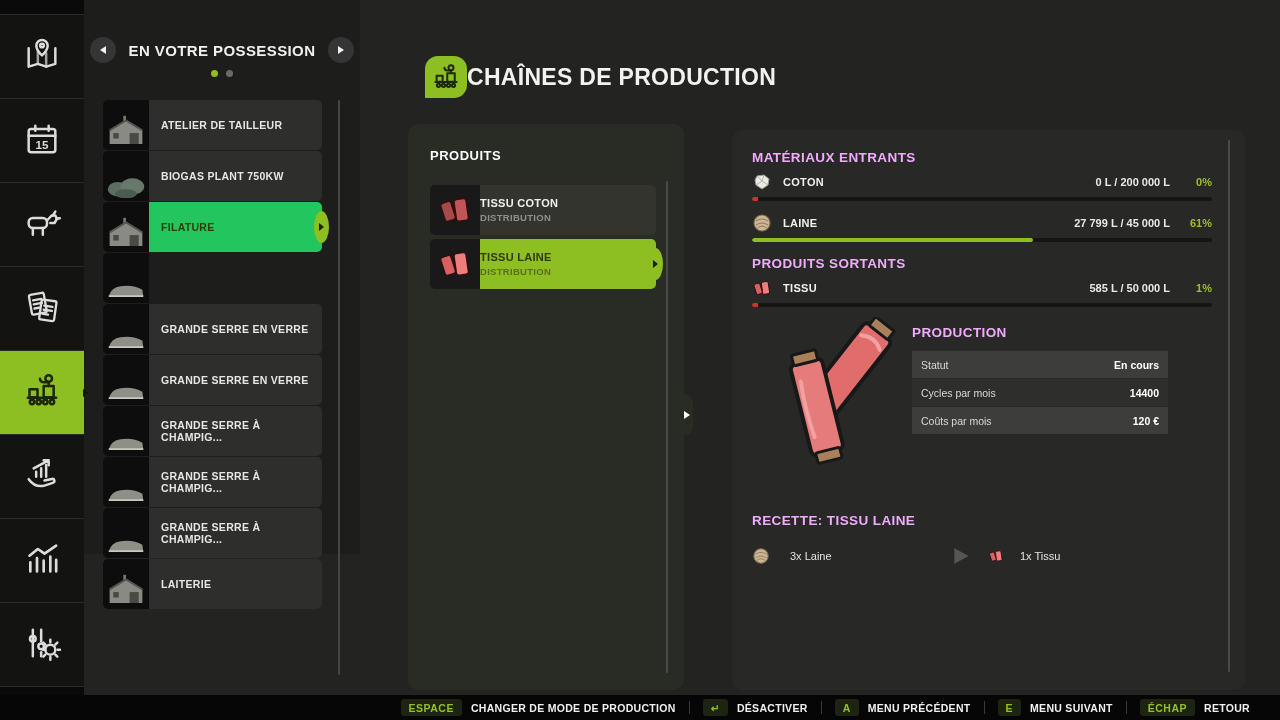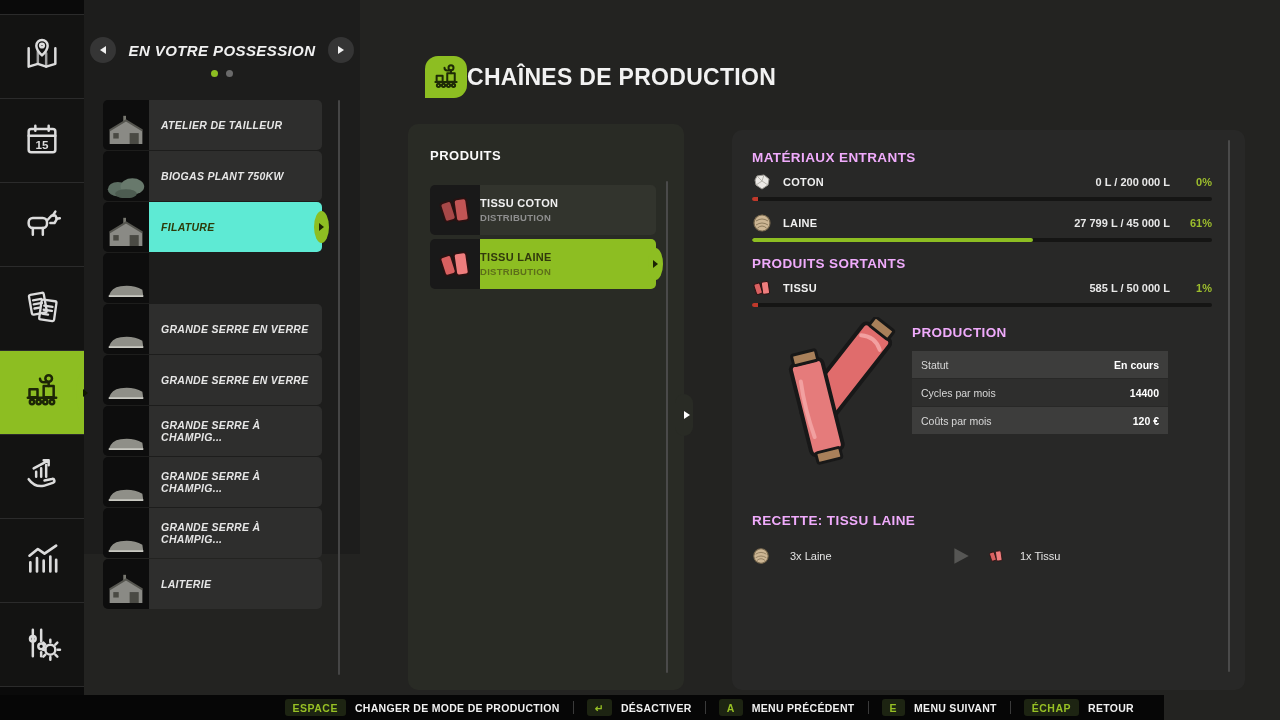--- a/index.html
+++ b/index.html
@@ -12,37 +12,37 @@
              display:flex;align-items:center;justify-content:center;color:#dcdcdc;
              border-top:1px solid #2b2b2b;border-bottom:1px solid #2b2b2b;cursor:pointer;}
   .rail-tile svg{width:40px;height:40px;}
   .rail-tile.sel{background:#8dbe22;color:#1d2606;}
   .rail-tile.sel::after{content:"";position:absolute;right:-7px;top:50%;transform:translateY(-50%);
              width:15px;height:42px;border-radius:50%;background:#8dbe22;}
   .rail-arrow{position:absolute;right:-4px;top:50%;transform:translateY(-50%);z-index:2;
              width:0;height:0;border-left:5px solid #101800;border-top:4px solid transparent;border-bottom:4px solid transparent;}
 
   
-  .left-panel{position:absolute;left:84px;top:0;width:276px;height:554px;background:#1d1d1c;font-style:italic;}
+  .left-panel{position:absolute;left:84px;top:0;width:276px;height:554px;background:#1d1d1c;}
   .lp-header{position:absolute;top:37px;left:0;right:0;display:flex;align-items:center;justify-content:center;gap:13px;}
   .circ-btn{width:26px;height:26px;border-radius:50%;background:#353535;display:flex;align-items:center;justify-content:center;cursor:pointer;flex:none;}
   .tri-l{width:0;height:0;border-right:6px solid #f0f0f0;border-top:4px solid transparent;border-bottom:4px solid transparent;}
   .tri-r{width:0;height:0;border-left:6px solid #f0f0f0;border-top:4px solid transparent;border-bottom:4px solid transparent;}
   .lp-title{font-size:15px;font-weight:bold;color:#f0f0f0;letter-spacing:.4px;}
   .dots{position:absolute;top:70px;left:0;right:0;display:flex;justify-content:center;gap:8px;}
   .dot{width:7px;height:7px;border-radius:50%;background:#6a6a6a;cursor:pointer;}
   .dot.active{background:#8dbe22;}
   .plist{position:absolute;top:100px;left:19px;width:219px;display:flex;flex-direction:column;gap:1px;}
   .plist-item{position:relative;height:50px;display:flex;border-radius:5px;cursor:pointer;}
   .thumb{width:46px;height:50px;background:#0d0d0d;border-radius:5px 0 0 5px;
          display:flex;align-items:flex-end;justify-content:center;overflow:hidden;flex:none;}
   .thumb svg{width:40px;margin-bottom:3px;}
   .plabel{flex:1;background:#2e2e2d;border-radius:0 5px 5px 0;display:flex;align-items:center;padding-left:12px;}
   .plabel span{font-size:10.5px;font-weight:bold;color:#e6e6e6;letter-spacing:.3px;}
-  .plist-item.sel .plabel{background:#5eead4;}
+  .plist-item.sel .plabel{background:#22c55e;}
   .plist-item.sel .plabel span{color:#2e3a09;}
   .plist-item.sel::after{content:"";position:absolute;right:-7px;top:50%;transform:translateY(-50%);
          width:15px;height:32px;border-radius:50%;background:#8dbe22;}
   .item-arrow{position:absolute;right:-2px;top:50%;transform:translateY(-50%);z-index:2;
          width:0;height:0;border-left:5px solid #1c2404;border-top:4px solid transparent;border-bottom:4px solid transparent;}
   .lp-scroll{position:absolute;right:20px;top:100px;width:2px;height:575px;background:#454545;border-radius:1px;cursor:pointer;}
 
   
   .page-header{position:absolute;left:425px;top:56px;display:flex;align-items:center;}
   .badge{width:42px;height:42px;background:#8dbe22;border-radius:13px 13px 13px 0;
@@ -99,21 +99,21 @@
   .r-icon svg{width:18px;height:18px;}
   .r-input{margin-left:20px;font-size:11px;color:#e4e4e4;width:118px;}
   .r-play{width:22px;height:22px;margin-left:42px;flex:none;}
   .r-play svg{width:22px;height:22px;}
   .r-out-icon{width:16px;height:16px;margin-left:16px;flex:none;}
   .r-out-icon svg{width:16px;height:16px;}
   .r-output{margin-left:16px;font-size:11px;color:#e4e4e4;}
   .dp-scroll{position:absolute;right:15px;top:10px;width:2px;height:532px;background:#4a4a4a;border-radius:1px;cursor:pointer;}
 
   
-  .bottom-bar{position:absolute;left:0;bottom:0;width:1164px;height:25px;background:#060606;
+  .bottom-bar{position:absolute;left:0;bottom:0;width:1280px;height:25px;background:#060606;
          display:flex;align-items:center;justify-content:flex-end;padding-right:30px;box-sizing:border-box;}
   .kb{background:#1d2412;color:#97c024;font-size:10.5px;font-weight:bold;padding:2.5px 8px;border-radius:3px;
       letter-spacing:.5px;margin-right:9px;white-space:nowrap;}
   .bl{color:#f0f0f0;font-size:10.5px;font-weight:bold;letter-spacing:.3px;white-space:nowrap;}
   .bdiv{width:1px;height:13px;background:#3a3a3a;margin:0 13px;}
 </style>
 </head>
 <body>
 
 <div class="screen">

